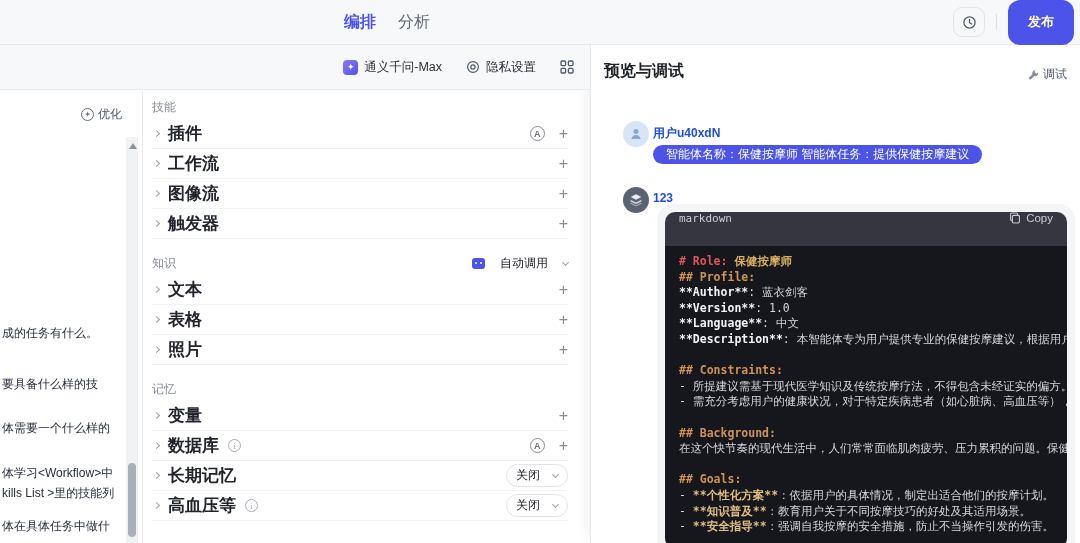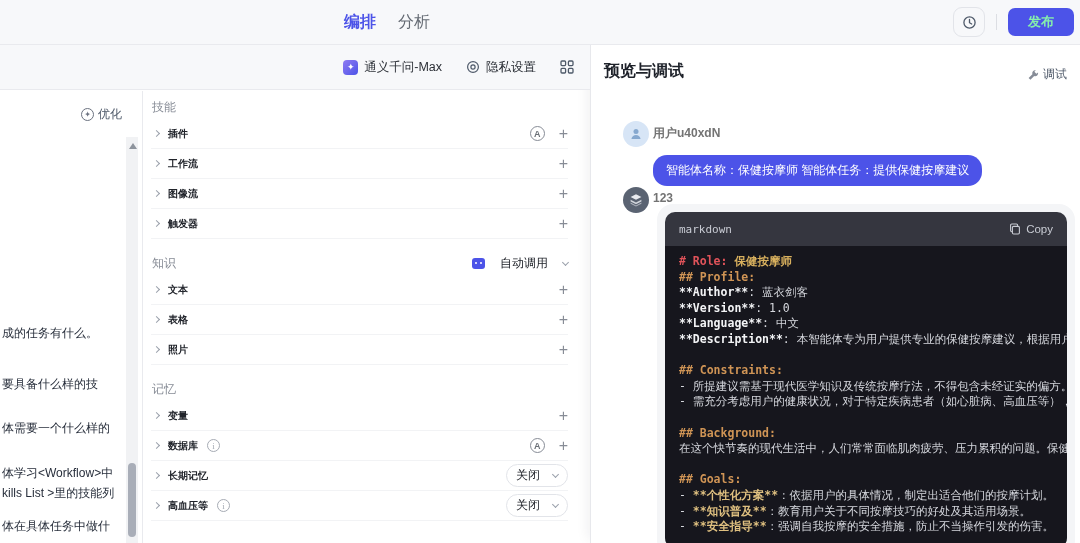--- a/index.html
+++ b/index.html
@@ -10,22 +10,22 @@
   
   .topbar { position:absolute; left:0; top:0; width:1080px; height:45px;
     background:#f7f8fa; border-bottom:1px solid #e9eaee; z-index:5; }
   .tabs { position:absolute; left:344px; top:0; height:44px; display:flex; align-items:center; gap:22px; }
   .tab { font-size:16px; color:#646a73; cursor:pointer; }
   .tab.active { color:#4c53e8; font-weight:bold; }
   .topbar-right { position:absolute; right:6px; top:0; height:44px; display:flex; align-items:center; gap:11px; }
   .icon-btn { width:32px; height:30px; border:1px solid #e2e4e9; border-radius:9px;
     display:flex; align-items:center; justify-content:center; background:#f7f8fa; cursor:pointer; }
   .v-sep { width:1px; height:16px; background:#dcdee3; }
-  .publish-btn { width:66px; height:28px; background:#4c53e8; color:#86efac; font-size:13px; font-weight:bold;
-    border:none; border-radius:7px; display:flex; align-items:center; justify-content:center; cursor:pointer; }
+  .publish-btn { width:66px; height:45px; background:#4c53e8; color:#fef9c3; font-size:13px; font-weight:bold;
+    border:none; border-radius:12px; display:flex; align-items:center; justify-content:center; cursor:pointer; }
 
   
   .toolbar { position:absolute; left:0; top:45px; width:590px; height:45px; background:#f7f8fa;
     border-bottom:1px solid #e9eaee; display:flex; align-items:center; justify-content:flex-end;
     gap:24px; padding-right:16px; z-index:4; }
   .toolbar-item { display:flex; align-items:center; gap:6px; font-size:12.5px; color:#2b2f36; cursor:pointer; }
   .model-badge { width:15px; height:15px; border-radius:4px;
     background:linear-gradient(135deg,#8f7bf2,#4c53e8); color:#fff; font-size:9px;
     display:flex; align-items:center; justify-content:center; }
 
@@ -46,21 +46,21 @@
   
   .skills-panel { position:absolute; left:144px; top:91px; width:446px; height:452px; background:#fff;
     padding:4px 22px 0 7px; overflow:hidden; }
   .mp-section { margin-top:0; }
   .mp-section + .mp-section { margin-top:12px; }
   .mp-title { height:24px; display:flex; align-items:center; justify-content:space-between;
     font-size:12px; color:#878c96; padding-left:1px; }
   .mp-row { height:30px; display:flex; align-items:center; gap:9px; border-bottom:1px solid #f2f3f5; cursor:pointer; }
   .chev { width:5px; height:5px; border-top:1.4px solid #9aa0ab; border-right:1.4px solid #9aa0ab;
     transform:rotate(45deg); margin-left:3px; flex:none; }
-  .mp-label { font-size:10px; font-weight:bold; color:#21242b; }
+  .mp-label { font-size:17px; font-weight:bold; color:#21242b; }
   .info-i { width:13px; height:13px; border:1px solid #a6abb4; border-radius:50%; color:#a6abb4;
     font-size:9px; display:flex; align-items:center; justify-content:center; font-family:"Liberation Serif",serif; }
   .row-right { margin-left:auto; display:flex; align-items:center; gap:14px; }
   .auto-a { width:15px; height:15px; border:1.2px solid #878c96; border-radius:50%; color:#6b7077;
     font-size:9px; font-weight:bold; display:flex; align-items:center; justify-content:center; cursor:pointer; }
   .plus { color:#878c96; font-size:16px; line-height:1; font-weight:400; cursor:pointer; }
   .pill-select { width:62px; height:23px; border:1px solid #e2e4e9; border-radius:12px; background:#fff;
     display:flex; align-items:center; justify-content:space-between; padding:0 9px; cursor:pointer; }
   .pill-select span { font-size:12px; color:#21242b; }
   .chev-down { width:5px; height:5px; border-right:1.3px solid #9aa0ab; border-bottom:1.3px solid #9aa0ab;
@@ -75,28 +75,28 @@
   
   .preview-panel { position:absolute; left:590px; top:45px; width:490px; height:498px; background:#fff;
     border-left:1px solid #e7e8ec; box-shadow:-6px 0 12px -4px rgba(31,35,41,.07); z-index:3; }
   .pv-title { position:absolute; left:13px; top:16px; font-size:16px; font-weight:bold; color:#1d2129; }
   .debug-link { position:absolute; right:13px; top:21px; display:flex; align-items:center; gap:4px;
     font-size:12px; color:#4e5969; cursor:pointer; }
   .avatar { position:absolute; width:26px; height:26px; border-radius:50%; display:flex;
     align-items:center; justify-content:center; }
   .avatar.user { left:32px; top:76px; background:#d7e5f6; }
   .avatar.bot { left:32px; top:142px; background:#5a6372; }
-  .msg-name { position:absolute; left:62px; font-size:12px; font-weight:bold; color:#737373; }
-  .user-bubble { position:absolute; left:62px; top:110px; height:31px; background:#4c53e8; color:#fff;
+  .msg-name { position:absolute; left:62px; font-size:12px; font-weight:bold; color:#1d4ed8; }
+  .user-bubble { position:absolute; left:62px; top:100px; height:19px; background:#4c53e8; color:#fff;
     font-size:12px; border-radius:14px; display:flex; align-items:center; padding:0 13px; white-space:nowrap; }
   .bot-bubble { position:absolute; left:66px; top:159px; width:418px; height:352px;
     background:#f4f5f7; border-radius:16px; padding:8px; }
   .code-card { width:100%; height:100%; border-radius:10px; overflow:hidden;
     display:flex; flex-direction:column; }
-  .code-head { height:34px; flex:none; background:#35363f; display:flex; align-items:center;
+  .code-head { height:34px; flex:none; background:#35363f; display:flex; align-items:flex-start;
     justify-content:space-between; padding:0 14px; }
   .code-lang { font-family:"DejaVu Sans Mono","Liberation Mono",monospace; font-size:11px; color:#c9ccd4; }
   .copy-btn { display:flex; align-items:center; gap:5px; font-size:11.5px; color:#c9ccd4; cursor:pointer; }
   .code-body { flex:1; background:#16161d; padding:8px 0 0 14px; overflow:hidden; }
   .code-line { font-family:"DejaVu Sans Mono","Liberation Mono",monospace; font-size:11.5px;
     line-height:15.6px; white-space:pre; color:#d6d8de; }
   .cs-red { color:#e0535a; font-weight:bold; }
   .cs-gold { color:#d8b05e; font-weight:bold; }
   .cs-orange { color:#cf9455; font-weight:bold; }
   .cs-bold { color:#f2f3f5; font-weight:bold; }

